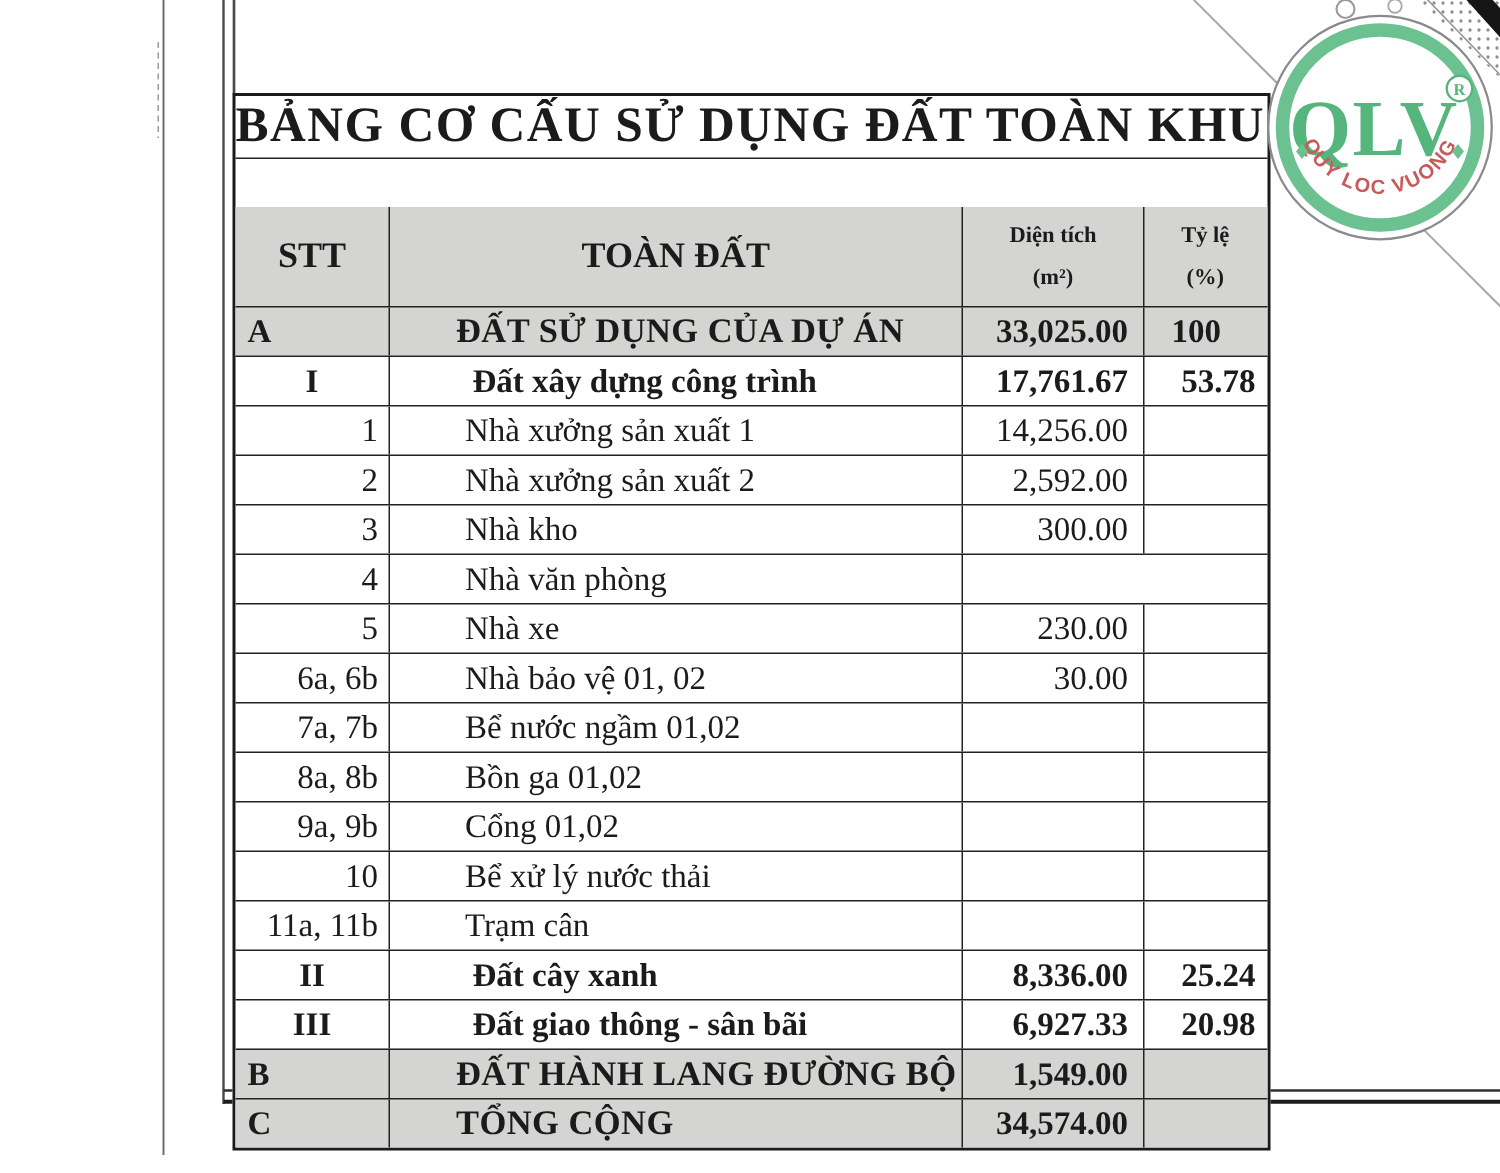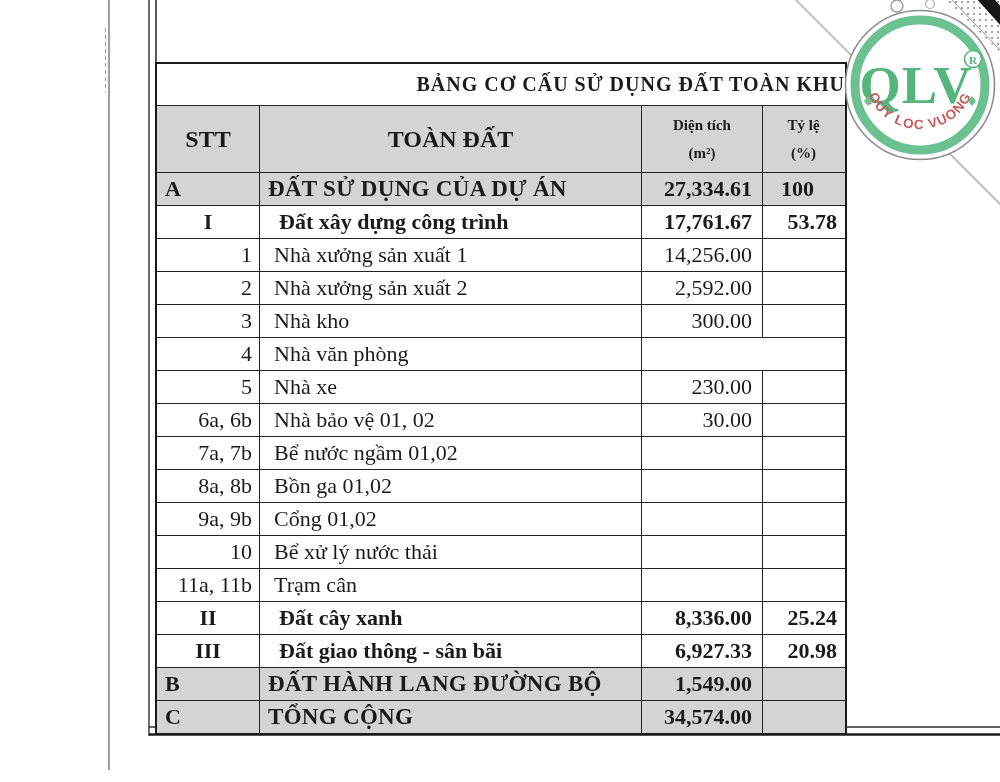--- a/index.html
+++ b/index.html
@@ -10,45 +10,45 @@
     color:#1b1b1b;
   }
   .bg-svg{position:absolute;left:0;top:0;z-index:0;}
 
   
   .land-table{
     position:absolute;left:155px;top:62px;width:692px;z-index:1;
     border:2.5px solid #1a1a1a;background:#ffffff;box-sizing:border-box;
   }
   .t-title{
-    height:41px;line-height:40px;text-align:right;
-    font-weight:bold;font-size:20px;letter-spacing:1px;
+    height:41px;line-height:40px;text-align:left;
+    font-weight:bold;font-size:33px;letter-spacing:1px;
     border-bottom:1.6px solid #222;white-space:nowrap;
   }
   .t-head{
     display:grid;grid-template-columns:103px 382px 121px 81px;
-    height:66px;background:#d4d4d2;font-weight:bold;
+    height:66px;background:#d4d4d2;font-weight:bold;margin-top:32px;
   }
   .t-head>div{border-right:1.6px solid #222;display:flex;align-items:center;justify-content:center;box-sizing:border-box;}
   .t-head>div:last-child{border-right:none;}
   .h-one{font-size:24px;}
   .h-two{flex-direction:column;font-size:15px;line-height:28px;}
   .tr{
     display:grid;grid-template-columns:103px 382px 121px 81px;
     height:33px;border-top:1.6px solid #222;box-sizing:border-box;
     font-size:22px;
   }
   .tr.section{background:#d4d4d2;font-weight:bold;}
   .tr.group{font-weight:bold;}
   .c{display:flex;align-items:center;border-right:1.6px solid #222;box-sizing:border-box;overflow:hidden;white-space:nowrap;}
   .c-ratio{border-right:none;}
   .c-stt{justify-content:flex-end;padding-right:7px;}
   .section .c-stt{justify-content:flex-start;padding-left:8px;}
   .group .c-stt{justify-content:center;padding-right:0;}
-  .c-label{justify-content:flex-start;padding-left:14px;}
+  .c-label{justify-content:flex-start;padding-left:14px;margin-left:36px;}
   .group .c-label{padding-left:19px;}
   .section .c-label{padding-left:8px;letter-spacing:0.3px;font-size:23px;}
   .c-area{justify-content:flex-end;padding-right:10px;}
   .c-ratio{justify-content:flex-end;padding-right:7px;}
   .section .c-ratio{justify-content:center;padding-right:12px;}
 
   
   .logo{position:absolute;left:843px;top:8px;width:154px;height:154px;z-index:5;}
 </style>
 </head>
@@ -92,21 +92,21 @@
       </div>
       <div class="h-two">
         <span>Tỷ lệ</span>
         <span>(%)</span>
       </div>
     </div>
     <div>
         <div class="tr section">
           <div class="c c-stt">A</div>
           <div class="c c-label">ĐẤT SỬ DỤNG CỦA DỰ ÁN</div>
-          <div class="c c-area">27,334.61</div>
+          <div class="c c-area">33,025.00</div>
           <div class="c c-ratio">100</div>
         </div>
         <div class="tr group">
           <div class="c c-stt">I</div>
           <div class="c c-label">Đất xây dựng công trình</div>
           <div class="c c-area">17,761.67</div>
           <div class="c c-ratio">53.78</div>
         </div>
         <div class="tr item">
           <div class="c c-stt">1</div>

